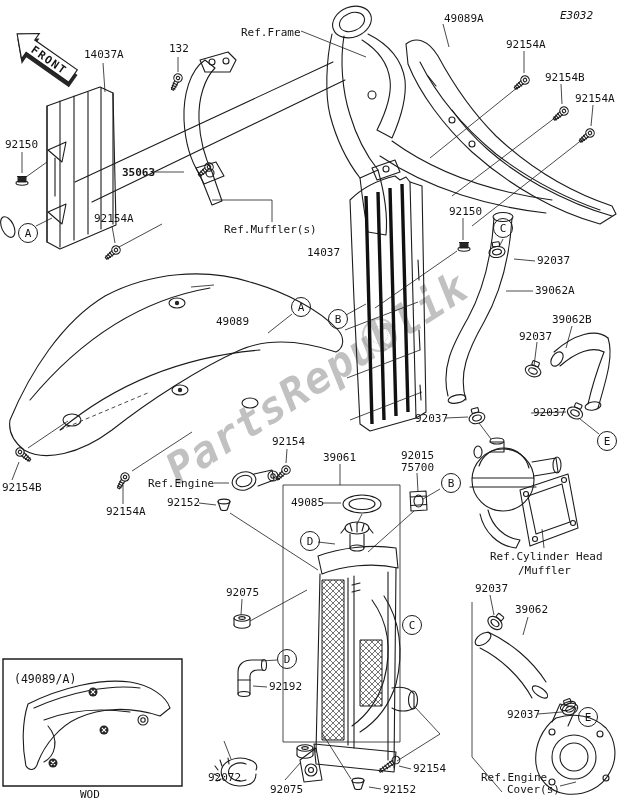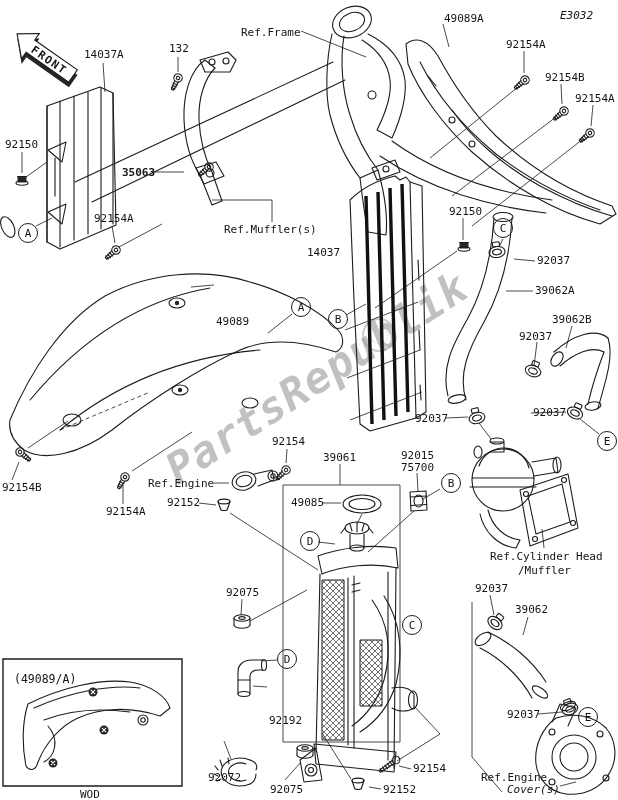--- a/index.html
+++ b/index.html
@@ -350,28 +350,28 @@
       <span class="part-label" style="left: 148px; top: 478px;">Ref.Engine</span>
       <span class="part-label" style="left: 167px; top: 497px;">92152</span>
       <span class="part-label" style="left: 272px; top: 436px;">92154</span>
       <span class="part-label" style="left: 323px; top: 452px;">39061</span>
       <span class="part-label" style="left: 291px; top: 497px;">49085</span>
       <span class="part-label" style="left: 490px; top: 551px;">Ref.Cylinder Head</span>
       <span class="part-label" style="left: 518px; top: 565px;">/Muffler</span>
       <span class="part-label" style="left: 475px; top: 583px;">92037</span>
       <span class="part-label" style="left: 515px; top: 604px;">39062</span>
       <span class="part-label" style="left: 226px; top: 587px;">92075</span>
-      <span class="part-label" style="left: 269px; top: 681px; margin-top: 34px;">92192</span>
+      <span class="part-label" style="left: 269px; top: 681px;">92192</span>
       <span class="part-label" style="left: 208px; top: 728px; margin-top: 44px;">92072</span>
       <span class="part-label" style="left: 270px; top: 784px;">92075</span>
       <span class="part-label" style="left: 413px; top: 763px;">92154</span>
       <span class="part-label" style="left: 383px; top: 784px;">92152</span>
       <span class="part-label" style="left: 507px; top: 709px;">92037</span>
       <span class="part-label" style="left: 481px; top: 772px;">Ref.Engine</span>
-      <span class="part-label" style="left: 507px; top: 784px; font-style: italic;">Cover(s)</span>
+      <span class="part-label" style="left: 507px; top: 784px;">Cover(s)</span>
     </div>
   <div id="callouts-layer">
       <div class="callout" style="left: 18px; top: 223px;">A</div>
       <div class="callout" style="left: 291px; top: 297px;">A</div>
       <div class="callout" style="left: 328px; top: 309px;">B</div>
       <div class="callout" style="left: 441px; top: 473px;">B</div>
       <div class="callout" style="left: 493px; top: 218px;">C</div>
       <div class="callout" style="left: 402px; top: 615px;">C</div>
       <div class="callout" style="left: 300px; top: 531px;">D</div>
       <div class="callout" style="left: 277px; top: 649px;">D</div>

